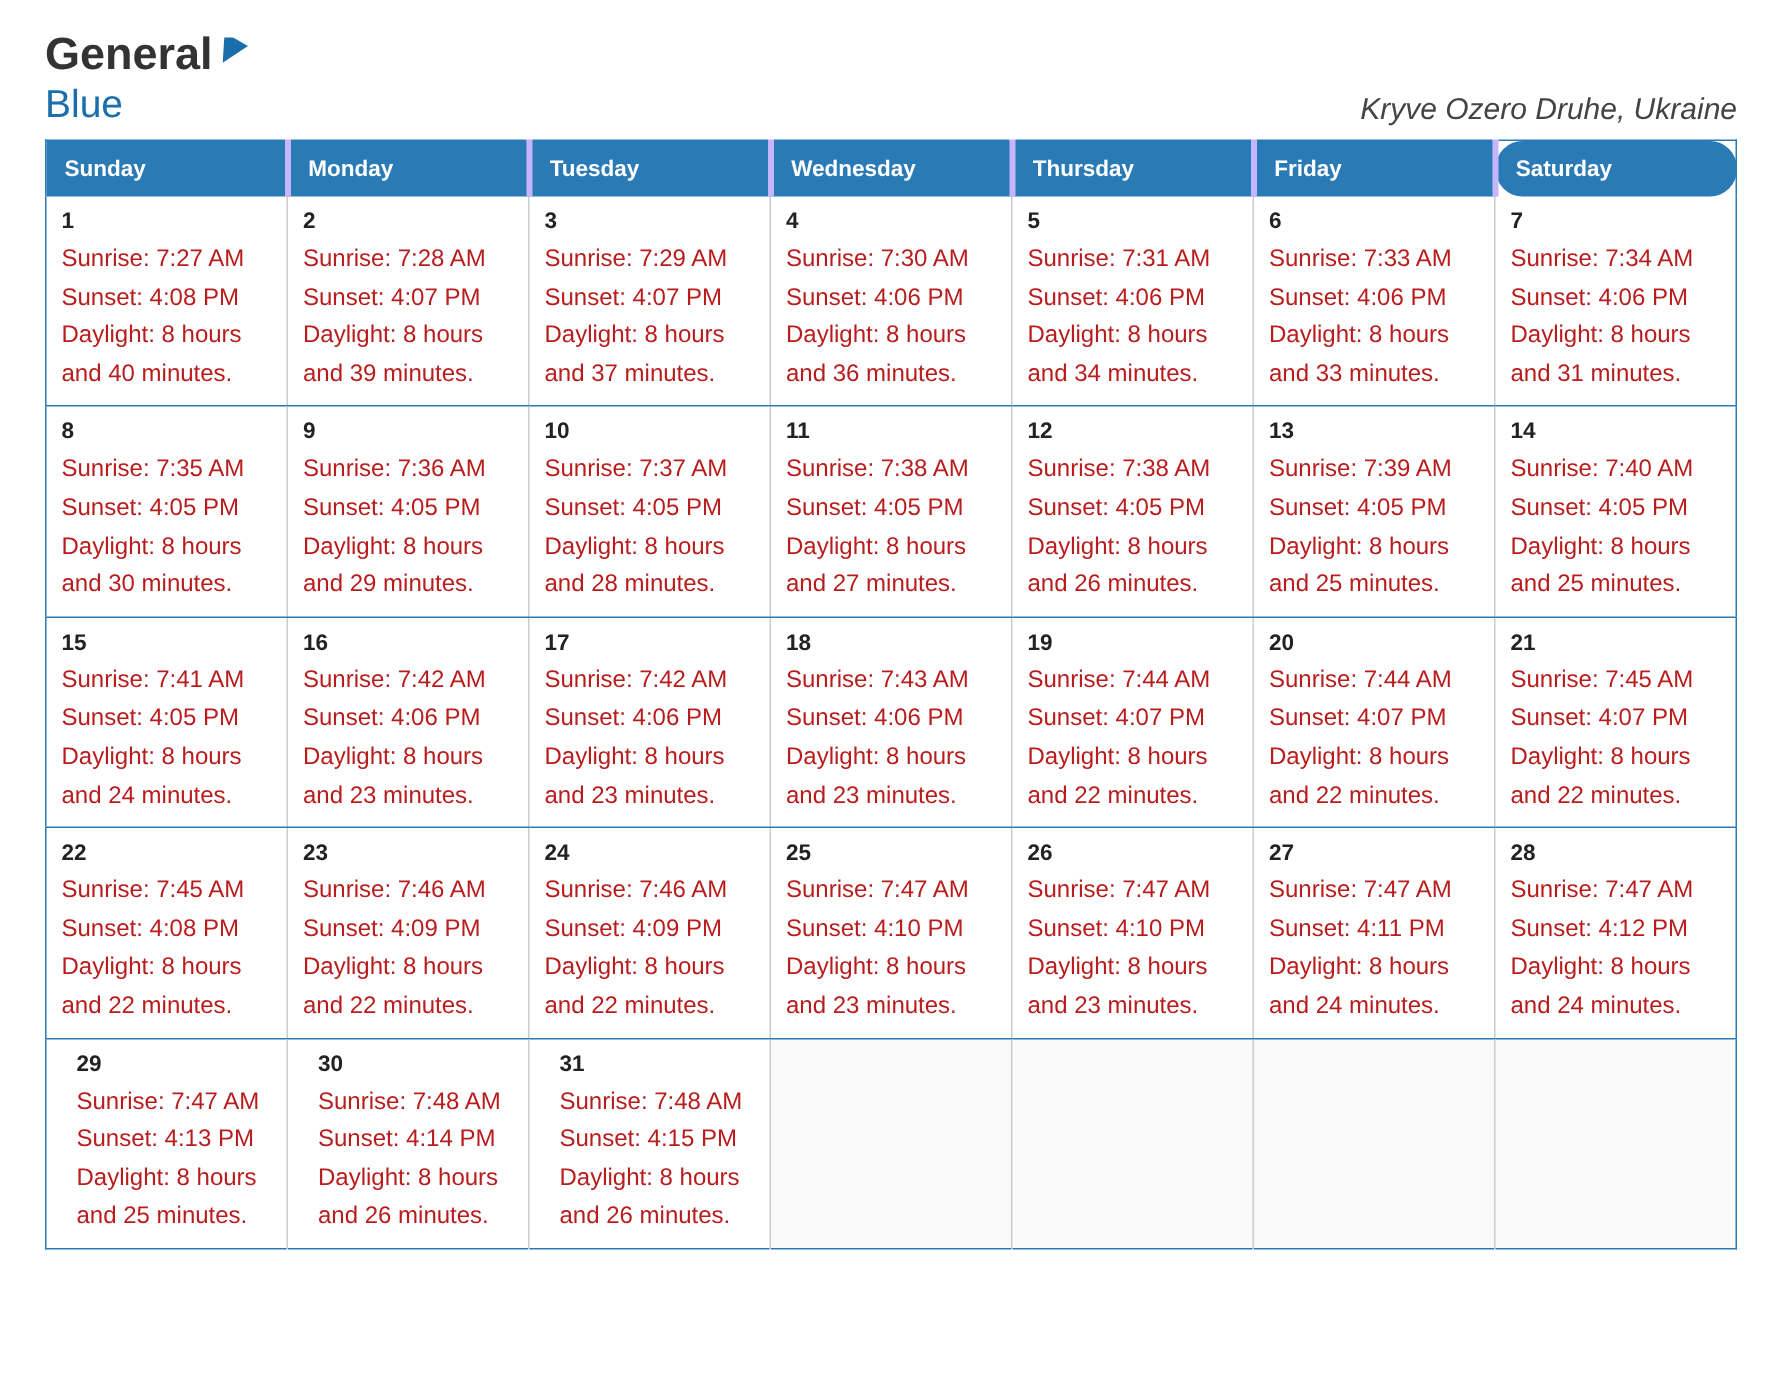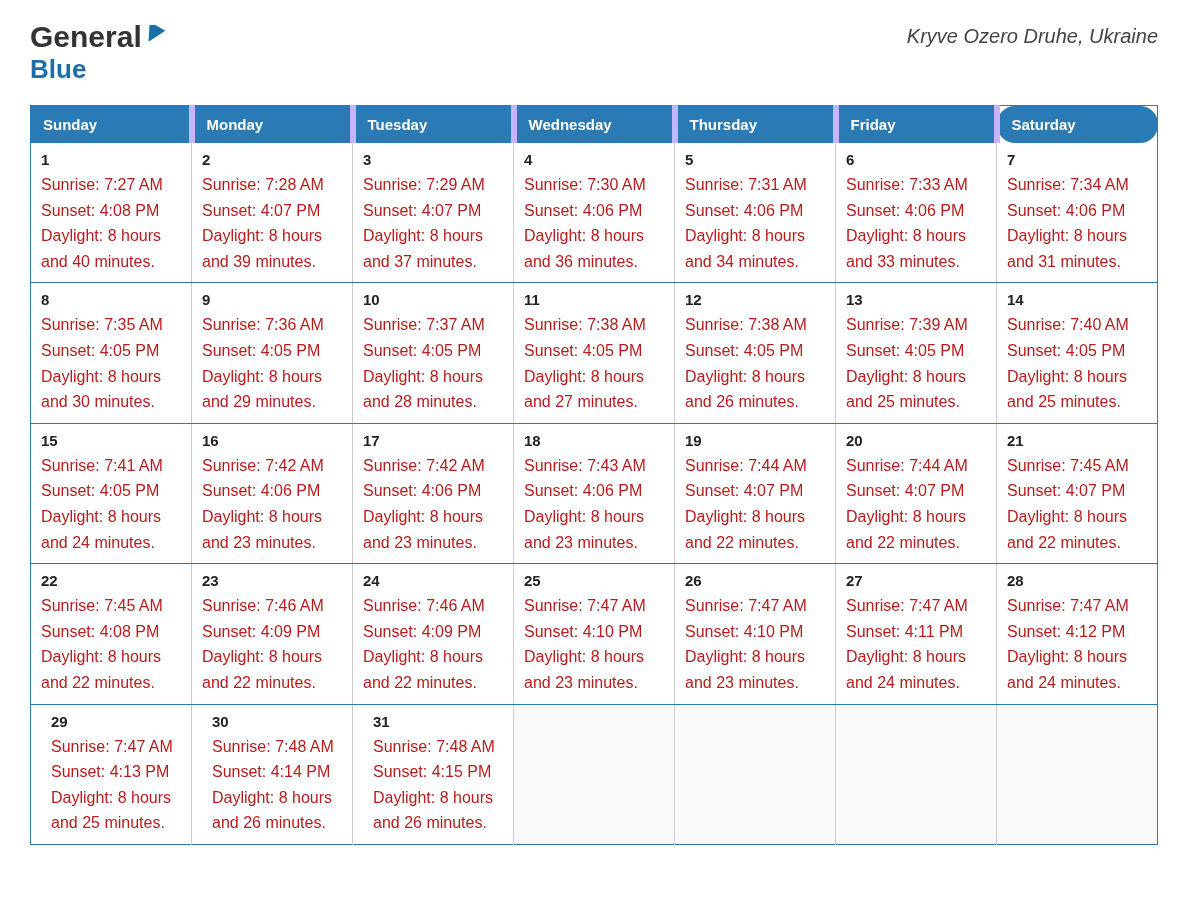--- a/index.html
+++ b/index.html
@@ -6,22 +6,22 @@
     body {
       font-family: Arial, sans-serif;
       background: #ffffff;
       padding: 20px 30px;
       width: 1188px;
       min-height: 918px;
     }
     .header {
       display: flex;
       justify-content: space-between;
-      align-items: flex-start;
-      margin-bottom: 20px;
+      align-items: flex-end;
+      margin-bottom: 8px;
     }
     .logo {
       display: flex;
       flex-direction: column;
       align-items: flex-start;
     }
     .title-section {
       text-align: right;
     }
     .month-title {
@@ -41,21 +41,21 @@
       border-collapse: collapse;
       border: 1px solid #2a7ab5;
     }
     .calendar th {
       background-color: #2a7ab5;
       color: #ffffff;
       font-size: 15px;
       font-weight: bold;
       padding: 10px 12px;
       text-align: left;
-      border-right: 6px solid #c4b5fd;
+      border-right: 4px solid #c4b5fd;
     }
     .calendar th:last-child {
       border-right: none;
       border-radius: 18px;
     }
     .calendar td {
       vertical-align: top;
       padding: 8px 10px;
       border-right: 1px solid #ccc;
       border-bottom: 1px solid #2a7ab5;
@@ -94,21 +94,21 @@
       font-size: 30px;
       font-weight: bold;
       color: #333;
     }
     .logo-arrow {
       display: inline-block;
       margin-left: 2px;
     }
     .logo-text-blue {
       font-size: 26px;
-      font-weight: bold;
+      font-weight: normal;
       color: #1a6fab;
     }
   </style>
 </head>
 <body>
 
 <div class="header">
   <div class="logo">
     <div class="logo-row">
       <span class="logo-text-general">General</span>

